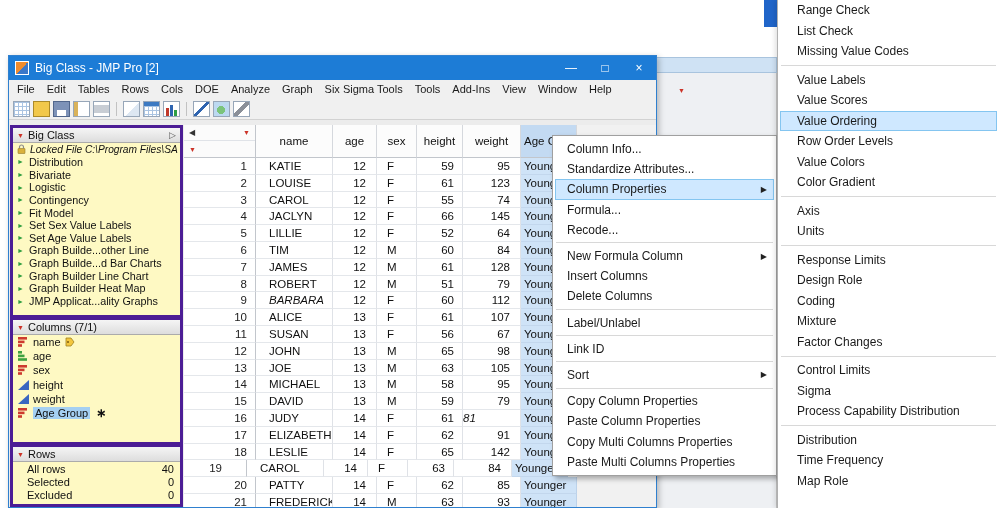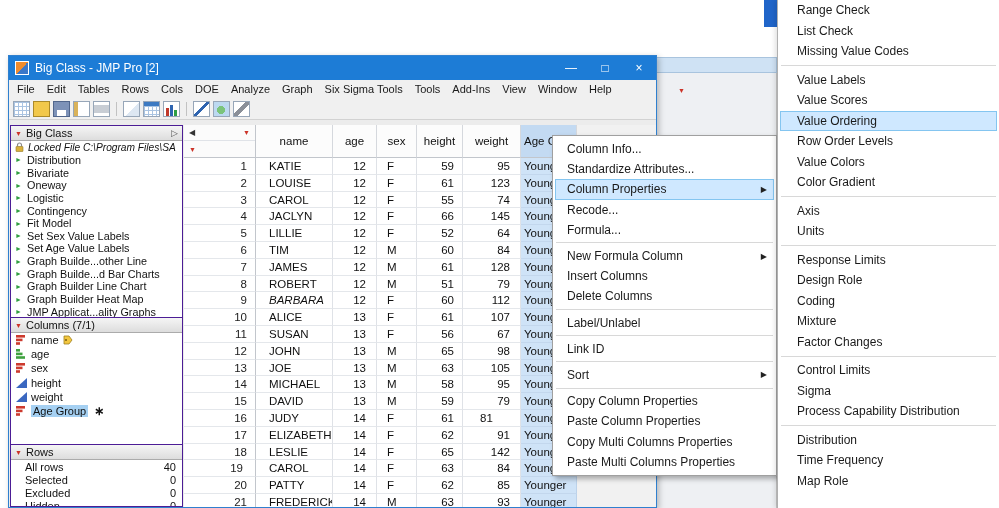--- a/index.html
+++ b/index.html
@@ -38,21 +38,21 @@
   .tb-data-grid{background-image:linear-gradient(#3d7ac2 0 4px,transparent 4px),linear-gradient(#aac4e2 1px,transparent 1px),linear-gradient(90deg,#aac4e2 1px,transparent 1px);background-size:100% 100%,4px 4px,4px 4px;background-color:#fff}
   .tb-bar-chart{background:linear-gradient(#c0392b,#c0392b) 2px 100%/3px 8px no-repeat,linear-gradient(#2e64b0,#2e64b0) 6px 100%/3px 11px no-repeat,linear-gradient(#2e9e44,#2e9e44) 10px 100%/3px 6px no-repeat,#fff}
   .tb-line-chart{background:linear-gradient(135deg,transparent 42%,#2e64b0 42% 56%,transparent 56%),#fff}
   .tb-map{background:radial-gradient(circle at 7px 8px,#7bc47b 4px,#bcd9f0 4px)}
   .tb-tools{background:linear-gradient(135deg,transparent 40%,#8a8f98 40% 60%,transparent 60%),#fff}
 
   .window-body{flex:1;display:flex;padding-top:5px;background:#ececec;overflow:hidden}
 
   
   .sidebar{width:173px;margin-left:1px;display:flex;flex-direction:column;flex:0 0 auto}
-  .panel{border:1px solid #4c1d95;background:#ffffff;overflow:hidden}
+  .panel{border:3px solid #4c1d95;background:#fef9c3;overflow:hidden}
   .panel + .panel{margin-top:-1px}
   .panel-table{height:193px;flex:0 0 auto}
   .panel-columns{height:128px;flex:0 0 auto}
   .panel-rows{flex:1}
   .panel-header{height:15px;background:linear-gradient(#f5f5f5,#dddddd);border-bottom:1px solid #ababab;display:flex;align-items:center;gap:4px;padding:0 4px;font-size:11px;color:#111}
   .red-tri{color:var(--c-redtri,#cc3328);font-size:7px;line-height:1}
   .collapse-arrow{margin-left:auto;font-size:9px;color:#555}
 
   .script-item{height:12.65px;display:flex;align-items:center;gap:4px;padding-left:4px;font-size:10.8px;color:#111;white-space:nowrap;overflow:hidden}
   .script-item.locked{font-style:italic;font-size:10.2px}
@@ -170,24 +170,20 @@
               <div class="script-item">
                 <span class="green-tri">►</span>
                 <span>Distribution</span>
               </div>
               <div class="script-item">
                 <span class="green-tri">►</span>
                 <span>Bivariate</span>
               </div>
               <div class="script-item">
                 <span class="green-tri">►</span>
-                <span>Oneway</span>
-              </div>
-              <div class="script-item">
-                <span class="green-tri">►</span>
                 <span>Logistic</span>
               </div>
               <div class="script-item">
                 <span class="green-tri">►</span>
                 <span>Contingency</span>
               </div>
               <div class="script-item">
                 <span class="green-tri">►</span>
                 <span>Fit Model</span>
               </div>
@@ -477,21 +473,21 @@
                 <div class="cell" style="width: 46px; text-align: right; padding-right: 8px;">59</div>
                 <div class="cell" style="width: 58px; text-align: right; padding-right: 10px;">79</div>
                 <div class="cell sel" style="width: 56px; text-align: left; padding-left: 3px;">Younger</div>
               </div>
               <div class="trow">
                 <div class="cell rownum" style="width: 72px; text-align: right; padding-right: 8px;">16</div>
                 <div class="cell" style="width: 77px; text-align: left; padding-left: 13px;">JUDY</div>
                 <div class="cell" style="width: 44px; text-align: right; padding-right: 10px;">14</div>
                 <div class="cell" style="width: 40px; text-align: left; padding-left: 10px;">F</div>
                 <div class="cell" style="width: 46px; text-align: right; padding-right: 8px;">61</div>
-                <div class="cell" style="width: 58px; text-align: center; padding-right: 10px;">81</div>
+                <div class="cell" style="width: 58px; text-align: left; padding-right: 10px; font-style: italic;">81</div>
                 <div class="cell sel" style="width: 56px; text-align: left; padding-left: 3px;">Younger</div>
               </div>
               <div class="trow">
                 <div class="cell rownum" style="width: 72px; text-align: right; padding-right: 8px;">17</div>
                 <div class="cell" style="width: 77px; text-align: left; padding-left: 13px;">ELIZABETH</div>
                 <div class="cell" style="width: 44px; text-align: right; padding-right: 10px;">14</div>
                 <div class="cell" style="width: 40px; text-align: left; padding-left: 10px;">F</div>
                 <div class="cell" style="width: 46px; text-align: right; padding-right: 8px;">62</div>
                 <div class="cell" style="width: 58px; text-align: right; padding-right: 10px;">91</div>
                 <div class="cell sel" style="width: 56px; text-align: left; padding-left: 3px;">Younger</div>
@@ -499,21 +495,21 @@
               <div class="trow">
                 <div class="cell rownum" style="width: 72px; text-align: right; padding-right: 8px;">18</div>
                 <div class="cell" style="width: 77px; text-align: left; padding-left: 13px;">LESLIE</div>
                 <div class="cell" style="width: 44px; text-align: right; padding-right: 10px;">14</div>
                 <div class="cell" style="width: 40px; text-align: left; padding-left: 10px;">F</div>
                 <div class="cell" style="width: 46px; text-align: right; padding-right: 8px;">65</div>
                 <div class="cell" style="width: 58px; text-align: right; padding-right: 10px;">142</div>
                 <div class="cell sel" style="width: 56px; text-align: left; padding-left: 3px;">Younger</div>
               </div>
               <div class="trow">
-                <div class="cell rownum" style="width: 72px; text-align: right; padding-right: 12px;">19</div>
+                <div class="cell rownum" style="width: 63px; text-align: right; padding-right: 24px;">19</div>
                 <div class="cell" style="width: 77px; text-align: left; padding-left: 13px;">CAROL</div>
                 <div class="cell" style="width: 44px; text-align: right; padding-right: 10px;">14</div>
                 <div class="cell" style="width: 40px; text-align: left; padding-left: 10px;">F</div>
                 <div class="cell" style="width: 46px; text-align: right; padding-right: 8px;">63</div>
                 <div class="cell" style="width: 58px; text-align: right; padding-right: 10px;">84</div>
                 <div class="cell sel" style="width: 56px; text-align: left; padding-left: 3px;">Younger</div>
               </div>
               <div class="trow">
                 <div class="cell rownum" style="width: 72px; text-align: right; padding-right: 8px;">20</div>
                 <div class="cell" style="width: 77px; text-align: left; padding-left: 13px;">PATTY</div>
@@ -543,24 +539,24 @@
         <span>Column Info...</span>
       </div>
       <div class="cm-item">
         <span>Standardize Attributes...</span>
       </div>
       <div class="cm-item hl">
         <span>Column Properties</span>
         <span class="cm-arrow">▶</span>
       </div>
       <div class="cm-item">
+        <span>Formula...</span>
+      </div>
+      <div class="cm-item">
         <span>Recode...</span>
-      </div>
-      <div class="cm-item">
-        <span>Formula...</span>
       </div>
       <div class="cm-sep"></div>
       <div class="cm-item">
         <span>New Formula Column</span>
         <span class="cm-arrow">▶</span>
       </div>
       <div class="cm-item">
         <span>Insert Columns</span>
       </div>
       <div class="cm-item">

